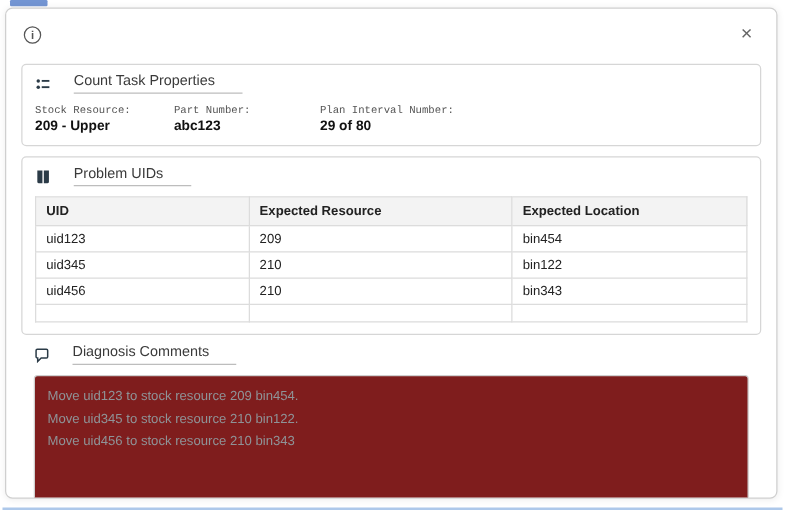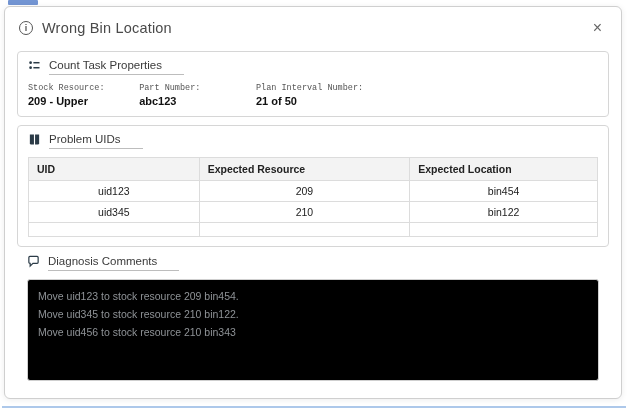--- a/index.html
+++ b/index.html
@@ -24,55 +24,54 @@
   .circle-icon{display:inline-flex;align-items:center;justify-content:center;
     width:14px;height:14px;border:1.4px solid #555;border-radius:50%;
     font-size:9px;color:#555;font-weight:700;flex:0 0 auto;}
   .dlg-title{font-size:14.5px;font-weight:500;color:var(--title);margin-left:9px;letter-spacing:.2px;}
   .close-btn{margin-left:auto;background:none;border:none;font-size:16px;color:#666;cursor:pointer;line-height:1;padding:2px 4px;}
 
   .dlg-content{padding:4px 8px 0;}
 
   .card{border:1px solid var(--border);border-radius:4px;margin:4px 4px 8px;padding:7px 10px 9px;}
 
-  .section-head{display:flex;gap:8px;}
+  .section-head{display:flex;align-items:center;gap:18px;}
   .section-head svg{flex:0 0 auto;}
   .section-title{font-size:11.5px;color:#3a3a3a;border-bottom:1px solid #bdbdbd;padding:0 22px 3px 0;}
 
   .fields{display:flex;margin-top:8px;}
   .field{padding-right:6px;}
   .field:nth-child(1){flex:0 0 19.5%;}
   .field:nth-child(2){flex:0 0 20.5%;}
   .field:nth-child(3){flex:0 0 20%;}
   .field:nth-child(4){flex:0 0 21%;}
   .field:nth-child(5){flex:0 0 19%;}
   .flabel{font-size:8.5px;color:#555;font-family:Liberation Mono, monospace;}
   .fvalue{font-size:11px;font-weight:700;color:#111;margin-top:2px;}
 
   table{width:100%;border-collapse:collapse;margin-top:8px;font-size:10.5px;color:#222;}
   th{background:var(--table-header-bg);font-weight:700;text-align:left;padding:5px 8px;border:1px solid var(--table-border);}
-  td{padding:4px 8px;border:1px solid var(--table-border);height:14px;text-align:center;}
+  td{padding:4px 8px;border:1px solid var(--table-border);height:14px;}
   th:nth-child(1),td:nth-child(1){width:30%;}
   th:nth-child(2),td:nth-child(2){width:37%;}
   th:nth-child(3),td:nth-child(3){width:33%;}
 
   .diagnosis{margin:2px 14px 6px;}
   .comments-box{display:block;width:100%;height:102px;margin-top:8px;border:1px solid #cfcfcf;border-radius:3px;
-    resize:none;outline:none;padding:8px 10px;font-size:10.5px;line-height:1.7;color:var(--muted);background:#000000;}
+    resize:none;outline:none;padding:8px 10px;font-size:10.5px;line-height:1.7;color:var(--muted);background:#7f1d1d;}
 </style>
 </head>
 <body>
 
 <span class="clipped-link"></span>
 
 <div class="dialog">
 
   <div class="dlg-header">
     <span class="circle-icon">i</span>
-    <span class="dlg-title">Wrong Bin Location</span>
     <button class="close-btn">×</button>
   </div>
 
   <div class="dlg-content">
 
     <div class="card">
       <div class="section-head">
         <svg width="13" height="13" viewBox="0 0 14 14">
           <circle cx="2.8" cy="4" r="1.5" fill="#2b3b47"></circle>
           <rect x="5.8" y="3.2" width="6.6" height="1.6" fill="#2b3b47"></rect>
@@ -85,21 +84,21 @@
         <div class="field">
           <div class="flabel">Stock Resource:</div>
           <div class="fvalue">209 - Upper</div>
         </div>
         <div class="field">
           <div class="flabel">Part Number:</div>
           <div class="fvalue">abc123</div>
         </div>
         <div class="field">
           <div class="flabel">Plan Interval Number:</div>
-          <div class="fvalue">21 of 50</div>
+          <div class="fvalue">29 of 80</div>
         </div>
       </div>
     </div>
 
     <div class="card">
       <div class="section-head">
         <svg width="13" height="13" viewBox="0 0 14 14">
           <path d="M2 1.5h4.4v11H3.4A1.4 1.4 0 0 1 2 11.1V1.5z" fill="#2b3b47"></path>
           <path d="M12 1.5H7.6v11h3A1.4 1.4 0 0 0 12 11.1V1.5z" fill="#2b3b47"></path>
         </svg>
@@ -118,20 +117,25 @@
             <td>uid123</td>
             <td>209</td>
             <td>bin454</td>
           </tr>
           <tr>
             <td>uid345</td>
             <td>210</td>
             <td>bin122</td>
           </tr>
           <tr>
+            <td>uid456</td>
+            <td>210</td>
+            <td>bin343</td>
+          </tr>
+          <tr>
             <td></td>
             <td></td>
             <td></td>
           </tr>
         </tbody>
       </table>
     </div>
 
     <div class="diagnosis">
       <div class="section-head">

